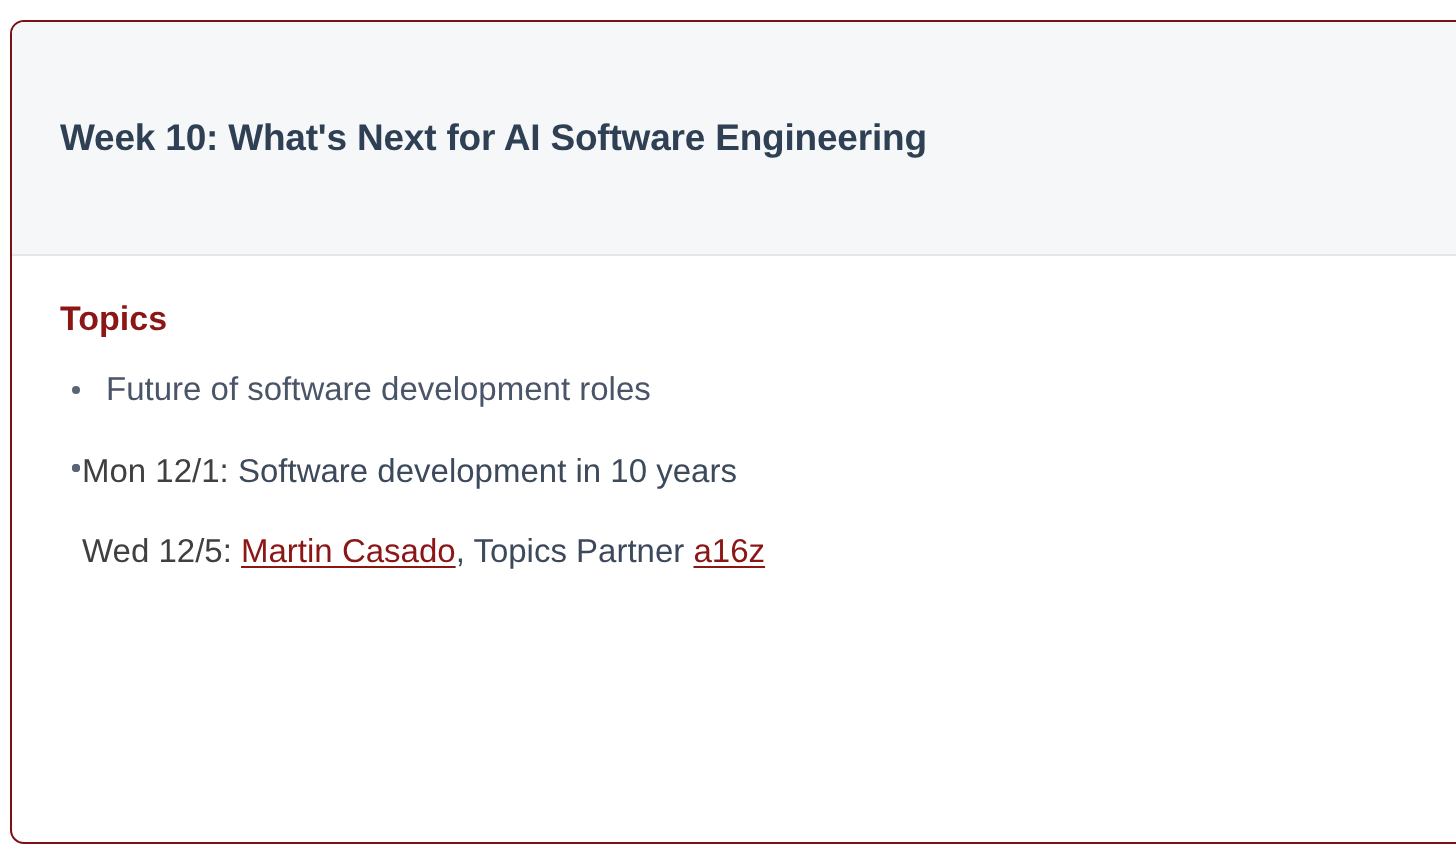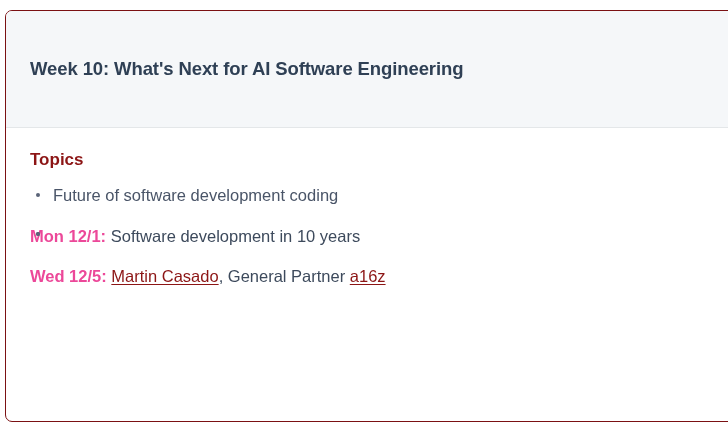--- a/index.html
+++ b/index.html
@@ -92,22 +92,23 @@
 
   .schedule-line {
     font-size: 16.5px;
     color: #3d4a5c;
     line-height: 1.35;
     margin-top: 18px;
     white-space: nowrap;
   }
 
   .schedule-line .date-label {
-    font-weight: bold;
-    color: #ec4899;
+    font-weight: normal;
+    color: #404040;
+    margin-left: 11px;
   }
 
   .schedule-line .detail-text {
     color: #3d4a5c;
   }
 
   .schedule-line a.inline-link {
     color: #8c1515;
     text-underline-offset: 2px;
   }
@@ -123,33 +124,33 @@
       <div class="card-header-title">Week 10: What's Next for AI Software Engineering</div>
     </div>
 
     <div class="card-body">
 
       <div class="topics-heading">Topics</div>
 
       <ul class="topics-list">
         <li>
           <span class="bullet-dot"></span>
-          <span>Future of software development coding</span>
+          <span>Future of software development roles</span>
         </li>
         <li>
           <span class="bullet-dot"></span>
         </li>
         <li>
           <span class="bullet-dot"></span>
         </li>
       </ul>
 
       <div class="schedule-line">
         <span class="date-label">Mon 12/1:</span><span class="detail-text"> Software development in 10 years</span>
       </div>
 
       <div class="schedule-line">
-        <span class="date-label">Wed 12/5:</span><span class="detail-text"> </span><a class="inline-link" href="#">Martin Casado</a><span class="detail-text">, General Partner </span><a class="inline-link" href="#">a16z</a>
+        <span class="date-label">Wed 12/5:</span><span class="detail-text"> </span><a class="inline-link" href="#">Martin Casado</a><span class="detail-text">, Topics Partner </span><a class="inline-link" href="#">a16z</a>
       </div>
 
     </div>
   </div>
 </div>
 
 </body></html>

